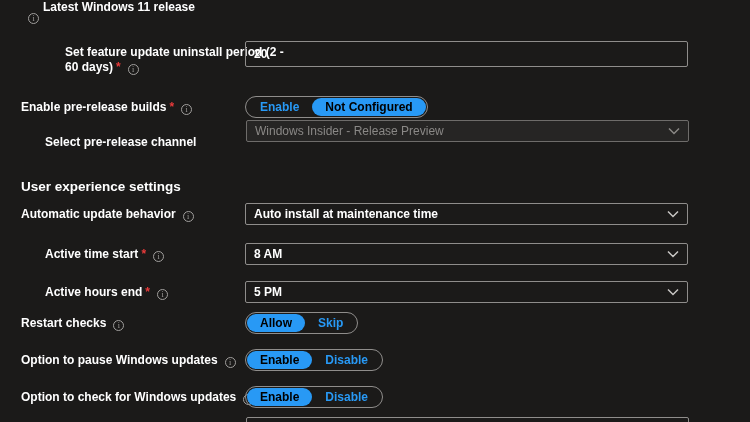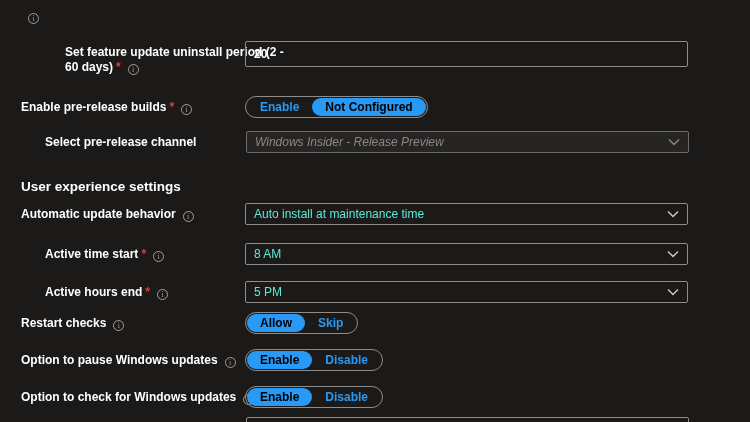--- a/index.html
+++ b/index.html
@@ -63,22 +63,22 @@
   }
   .dropdown {
     width: 443px; height: 22px;
     border: 1px solid #8f8d8b;
     border-radius: 2px;
     display: flex;
     align-items: center;
     justify-content: space-between;
     padding: 0 8px;
     font-size: 12px;
-    font-weight: 400;
-    color: #5eead4;
+    font-weight: 700;
+    color: #ffffff;
     background: transparent;
     cursor: pointer;
   }
   .dropdown.disabled {
     background: #262524;
     border-color: #6e6c6a;
     color: #8a8886;
     font-weight: 400;
     cursor: default;
   }
@@ -113,37 +113,38 @@
     border: 1px solid #8f8d8b;
     border-radius: 2px;
     background: transparent;
   }
 </style>
 </head>
 <body>
 
 <div class="page">
 
+  <div class="abs label" style="left:43px; top:0px;">Latest Windows 11 release</div>
   <span class="abs info-icon" style="left:28px; top:13px; margin-left:0;"></span>
 
   <div class="abs label" style="left:21px; top:45px; width:222px;margin-left:44px;">
     <span>Set feature update uninstall period (2 - 60 days)</span><span class="req">*</span><span class="info-icon"></span>
   </div>
   <input class="abs textbox" style="left: 245px; top: 41px;" type="text" value="20">
 
   <div class="abs label" style="left:21px; top:100px;">
     <span>Enable pre-release builds</span><span class="req">*</span><span class="info-icon"></span>
   </div>
   <div class="abs toggle" style="left:245px; top:96px;">
     <span class="opt">Enable</span>
     <span class="opt selected">Not Configured</span>
   </div>
 
   <div class="abs label" style="left:45px; top:135px;">Select pre-release channel</div>
-  <div class="abs dropdown disabled" style="left:246px; top:131px;font-style:italic;">
+  <div class="abs dropdown disabled" style="left:246px; top:120px;">
     <span>Windows Insider - Release Preview</span>
     <svg class="chev" width="12" height="8" viewBox="0 0 12 8">
       <polyline points="1,1.5 6,6.5 11,1.5" fill="none" stroke="#8a8886" stroke-width="1.5"></polyline>
     </svg>
   </div>
 
   <div class="abs heading" style="left:21px; top:179px;">User experience settings</div>
 
   <div class="abs label" style="left:21px; top:207px;">
     <span>Automatic update behavior</span><span class="info-icon"></span>

